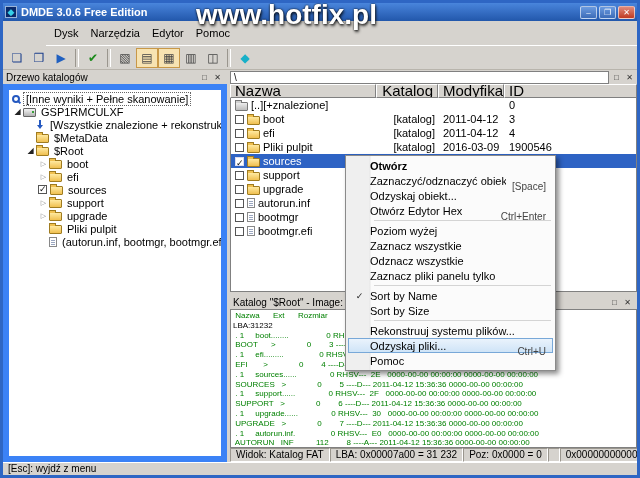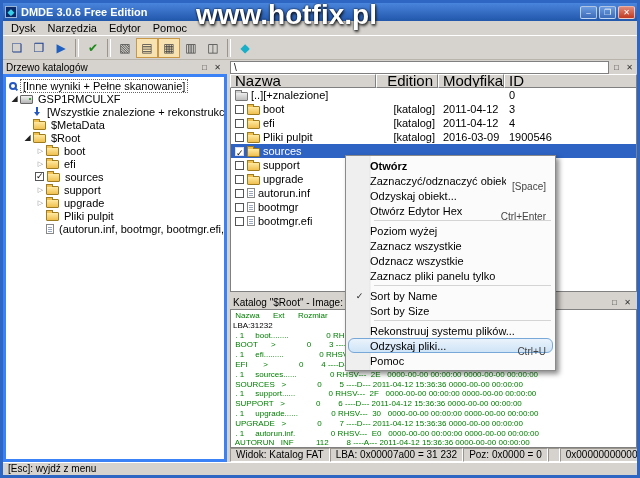--- a/index.html
+++ b/index.html
@@ -12,41 +12,41 @@
               display:flex; align-items:center; padding:0 2px; }
   .title-icon { width:12px; height:12px; background:#0a2a6a; color:#35d0e8; font-size:9px; line-height:11px;
                 text-align:center; margin-right:4px; border:1px solid #9ab4d8; flex:0 0 auto; }
   .title-text { color:#fff; font-size:11px; font-weight:bold; flex:1; white-space:nowrap; overflow:hidden; }
   .win-btn { width:17px; height:13px; margin-left:2px; font-size:8px; line-height:11px; text-align:center;
              color:#fff; border:1px solid rgba(255,255,255,.6); border-radius:2px;
              background:linear-gradient(#6b9be0,#3c6cb8); flex:0 0 auto; }
   .win-btn.close { background:linear-gradient(#e08a7a,#c03a22); }
 
   
-  .menubar { height:15px; flex:0 0 auto; display:flex; align-items:center; padding-left:2px; border-bottom:1px solid #ffffff; }
+  .menubar { height:25px; flex:0 0 auto; display:flex; align-items:center; padding-left:2px; border-bottom:1px solid #ffffff;margin-left:43px; }
   .menu-item { font-size:11px; padding:0 6px; white-space:nowrap; }
   .toolbar { height:24px; flex:0 0 auto; display:flex; align-items:center; padding:1px 3px; border-bottom:1px solid #b8b4ac; }
   .tb-btn { width:22px; height:20px; display:flex; align-items:center; justify-content:center; border:1px solid transparent; }
   .tb-btn.pressed { background:#f7e3b2; border:1px solid #c89848; }
   .tb-glyph { font-size:12px; line-height:12px; }
   .tb-sep { width:4px; height:18px; border-left:1px solid #9a968e; border-right:1px solid #fff; margin:0 3px; }
 
   
   .content { flex:1; display:flex; min-height:0; }
   .v-splitter { width:3px; flex:0 0 auto; }
   .right-col { flex:1; display:flex; flex-direction:column; min-width:0; }
 
   
   .panel-hdr { height:14px; flex:0 0 auto; display:flex; align-items:center; font-size:10px; padding:0 3px; background:#d6d3ce; }
   .hdr-title { flex:1; overflow:hidden; white-space:nowrap; }
   .phbtn { width:13px; height:11px; font-size:8px; line-height:10px; text-align:center; color:#333; border:1px solid transparent; }
 
   
   .tree-panel { width:224px; flex:0 0 auto; display:flex; flex-direction:column; }
-  .tree-body { flex:1; background:#fff; border:3px solid #3b82f6; overflow:hidden; font-size:11px; padding-top:2px; }
+  .tree-body { flex:1; background:#fff; border:6px solid #3b82f6; overflow:hidden; font-size:11px; padding-top:2px; }
   .tree-row { height:13px; display:flex; align-items:center; white-space:nowrap; }
   .expander { width:11px; flex:0 0 auto; font-size:7px; text-align:center; color:#888; }
   .expander.open { color:#222; font-size:8px; }
   .spacer { width:11px; flex:0 0 auto; }
   .tree-label { padding:0 2px; overflow:hidden; }
   .tree-label.focused { border:1px dotted #666; }
 
   
   .ico { margin-right:3px; flex:0 0 auto; position:relative; display:inline-block; }
   .ico-folder, .ico-updir, .ico-volume { width:13px; height:9px; border-radius:1px; margin-top:2px; }
@@ -104,21 +104,21 @@
 
   
   .context-menu { position:absolute; left:342px; top:152px; width:211px; z-index:40; padding:2px;
                   border:1px solid #8a8a8a; box-shadow:3px 3px 5px rgba(0,0,0,.45);
                   background:linear-gradient(to right,#efefef 0,#efefef 23px,#e6e6e6 24px,#fbfbfb 25px,#fbfbfb 100%); }
   .cm-item { height:15px; display:flex; align-items:center; font-size:11px; border:1px solid transparent; }
   .cm-check { width:21px; text-align:center; font-size:9px; flex:0 0 auto; color:#222; }
   .cm-label { flex:1; white-space:nowrap; overflow:hidden; }
   .cm-short { padding:0 6px; color:#444; flex:0 0 auto; font-size:10px;margin-top:12px; }
   .cm-item.bold .cm-label { font-weight:bold; }
-  .cm-item.hl { background:linear-gradient(#eaf3fc,#cfe4f7); border:1px solid #78a8d8; border-radius:6px; }
+  .cm-item.hl { background:linear-gradient(#eaf3fc,#cfe4f7); border:1px solid #78a8d8; border-radius:0; }
   .cm-sep { height:1px; background:#d4d4d4; margin:2px 2px 2px 26px; }
 
   
   .watermark { position:absolute; left:193px; top:-4px; z-index:50; pointer-events:none;
                font-size:28px; font-weight:bold; color:#fff;
                text-shadow:0 0 2px #000, 1px 2px 3px rgba(0,0,0,.75); }
 </style>
 </head>
 <body>
 
@@ -253,21 +253,21 @@
       <div class="file-panel">
         <div class="path-row">
           <span class="path-box">\</span>
           <span class="path-btns">
             <span class="phbtn">□</span>
             <span class="phbtn">✕</span>
           </span>
         </div>
         <div class="file-hdr">
             <div class="col-hdr c0">Nazwa</div>
-            <div class="col-hdr c1">Edition</div>
+            <div class="col-hdr c1">Katalog</div>
             <div class="col-hdr c2">Modyfikacja</div>
             <div class="col-hdr c3">ID</div>
           </div>
         <div class="file-body">
             <div class="file-row">
               <div class="cell name-cell c0">
                 <span class="ico ico-updir"></span>
                 <span>[..][+znalezione]</span>
               </div>
               <div class="cell c1"></div>

